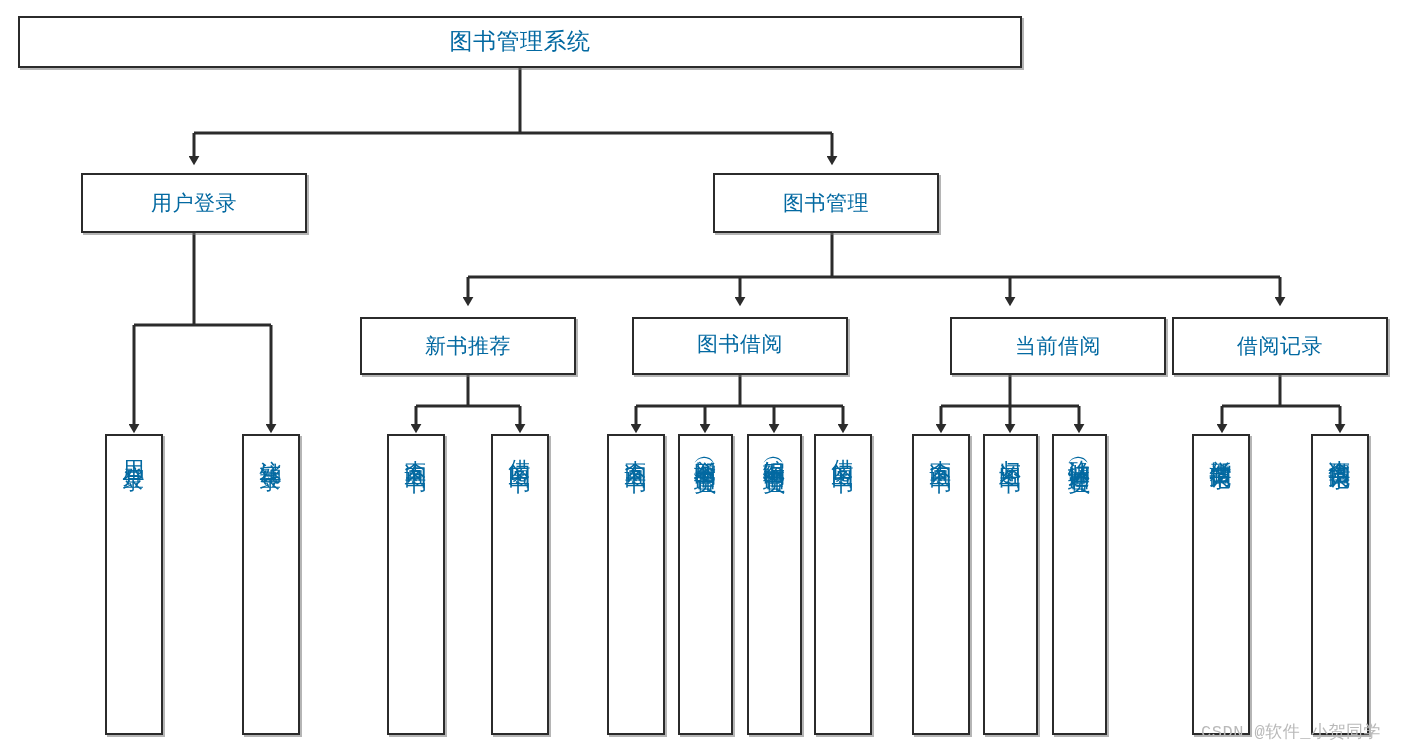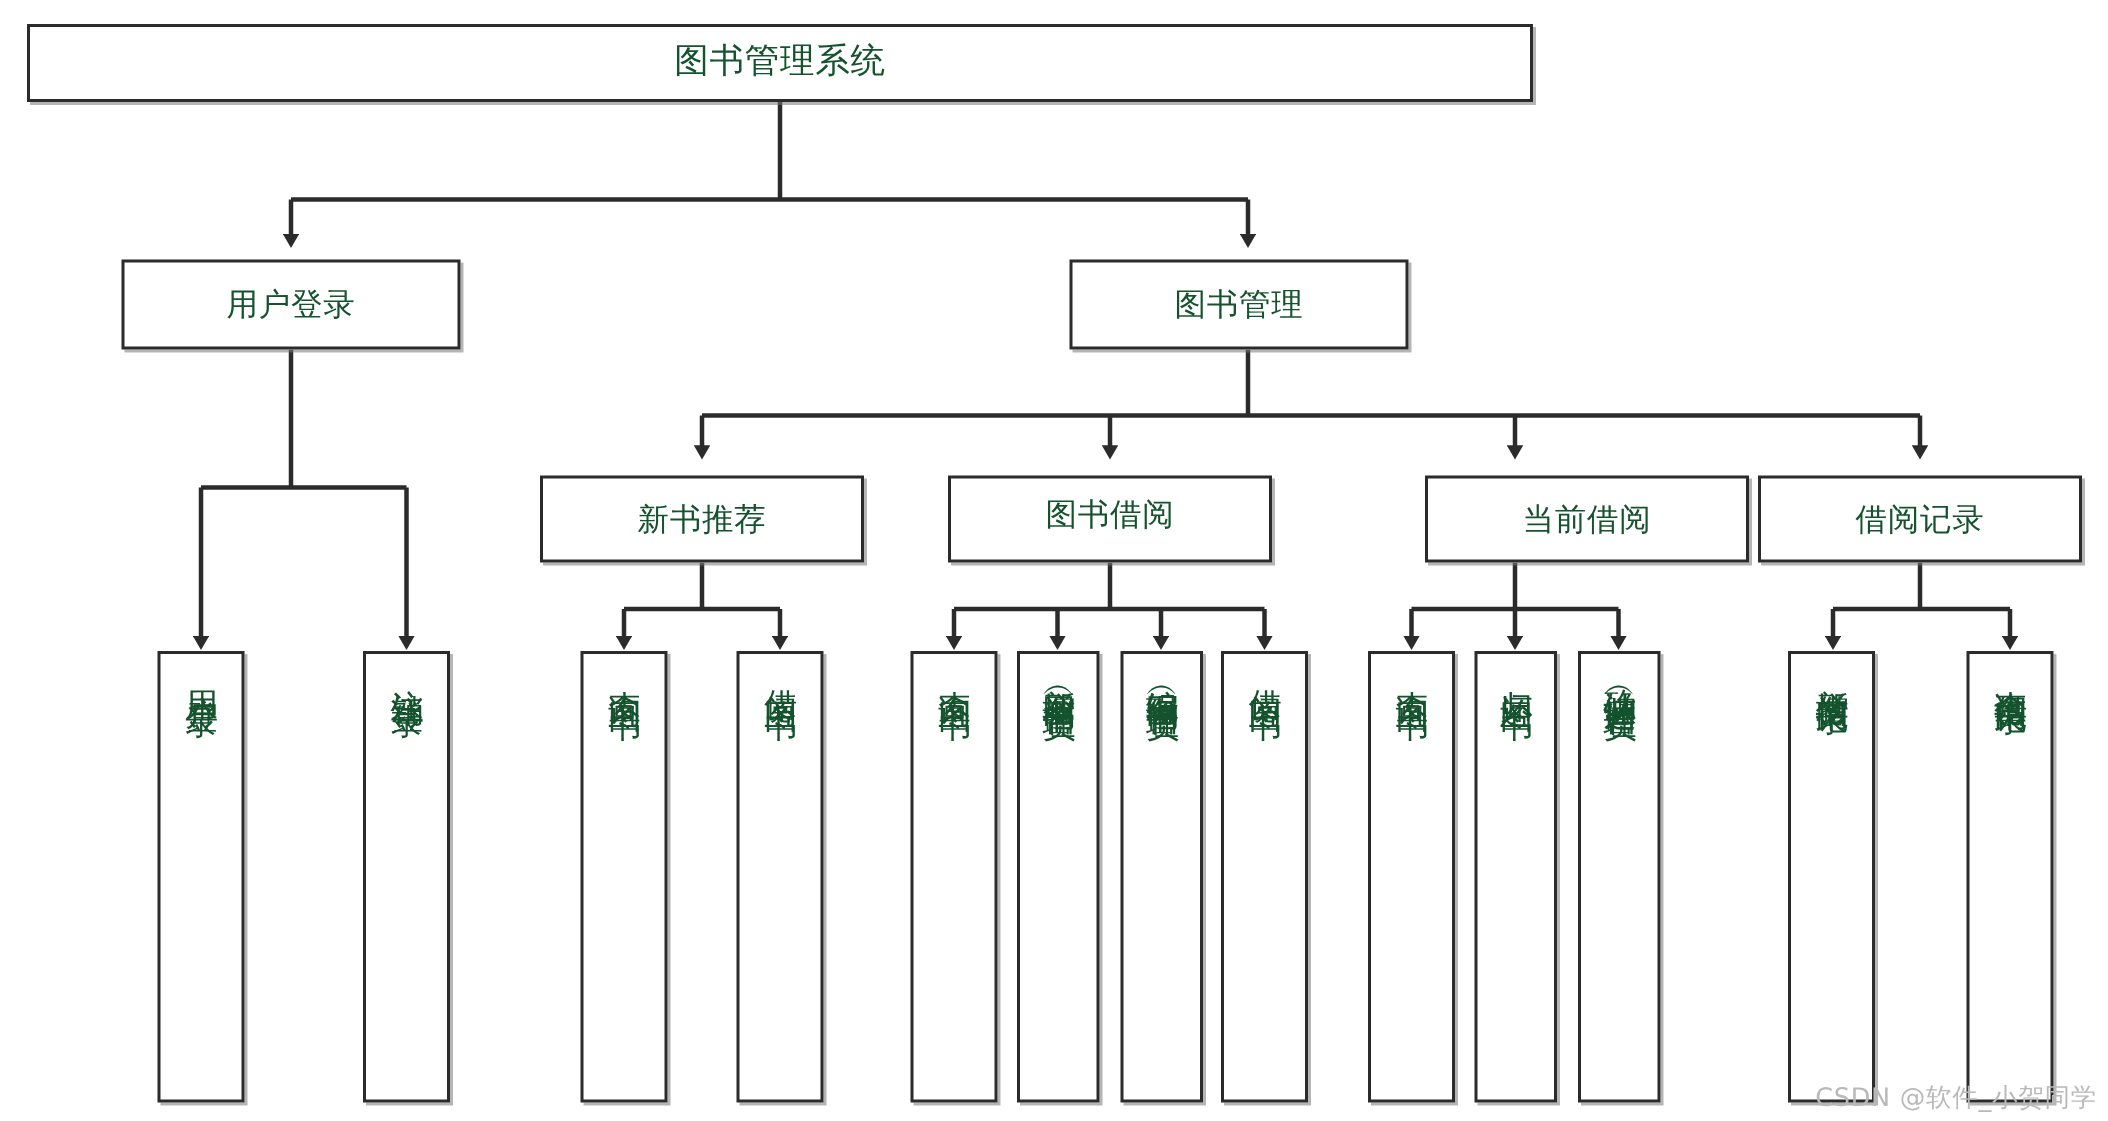--- a/index.html
+++ b/index.html
@@ -25,21 +25,21 @@
   
   .node{
     position:absolute;
     box-sizing:border-box;
     background:#ffffff;
     border:2px solid #2b2b2b;
     box-shadow:2px 2px 0 rgba(120,120,120,0.55);
     display:flex;
     align-items:center;
     justify-content:center;
-    color:#14532d;
+    color:#0369a1;
   }
   .node .label{
     display:block;
     text-align:center;
     line-height:1.18;
     letter-spacing:0.5px;
   }
   
   .node.root .label{ font-size:23px; }
   
@@ -55,27 +55,28 @@
     text-orientation:upright;
     font-size:22px;
     line-height:1.05;
     letter-spacing:4px;
     white-space:nowrap;
   }
   .node.leaf.tall .label{ letter-spacing:2px; }
   
   #watermark{
     position:absolute;
-    right:7px;
+    right:24px;
     bottom:4px;
     font-size:17px;
     color:#b9b9b9;
     letter-spacing:0.5px;
     white-space:nowrap;
     user-select:none;
+    font-family:Liberation Mono, monospace;
   }
 </style>
 </head>
 <body>
 
 <div id="canvas">
 
   <svg id="wires" viewBox="0 0 1405 747" width="1405" height="747" xmlns="http://www.w3.org/2000/svg">
     <defs>
       <marker id="arrow" markerWidth="10" markerHeight="11" refX="1.2" refY="5.5" orient="auto" markerUnits="userSpaceOnUse">

